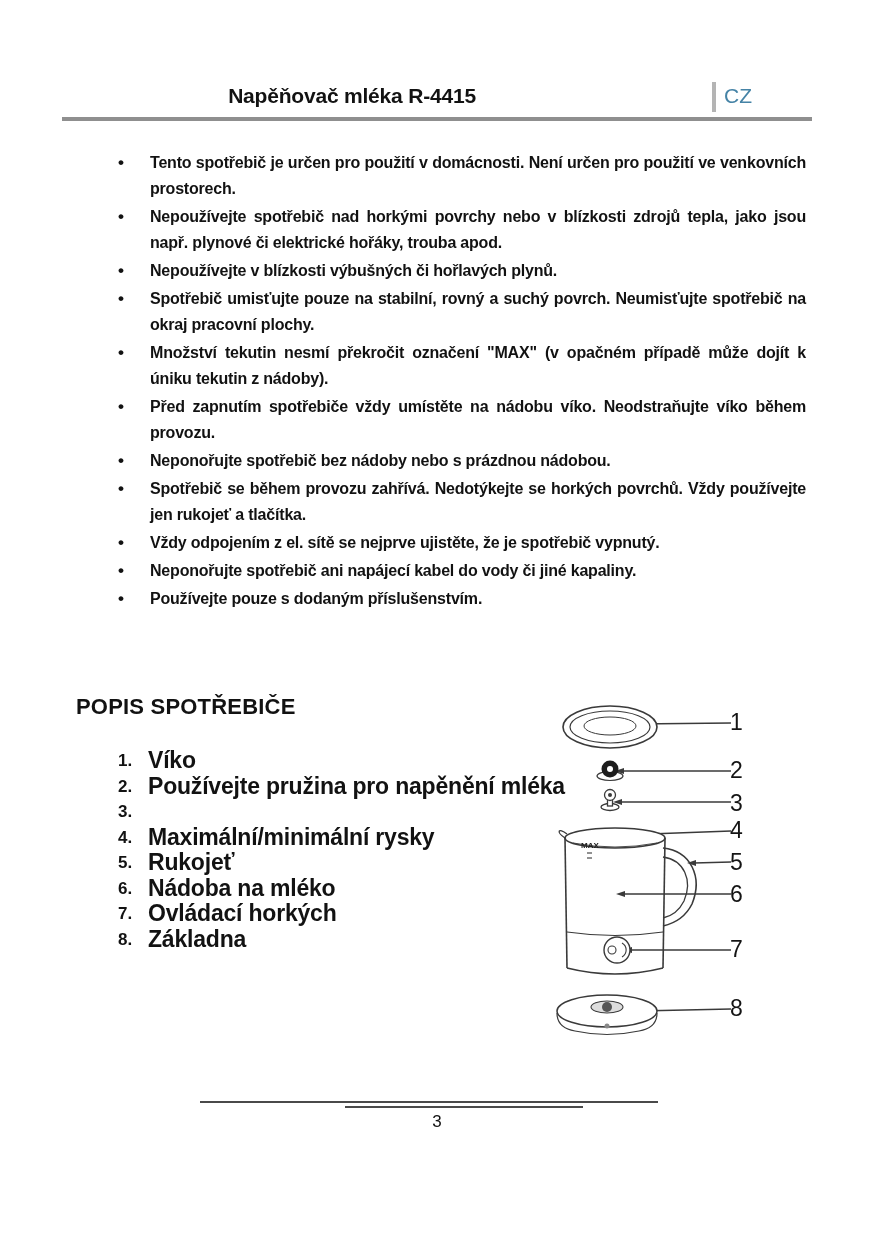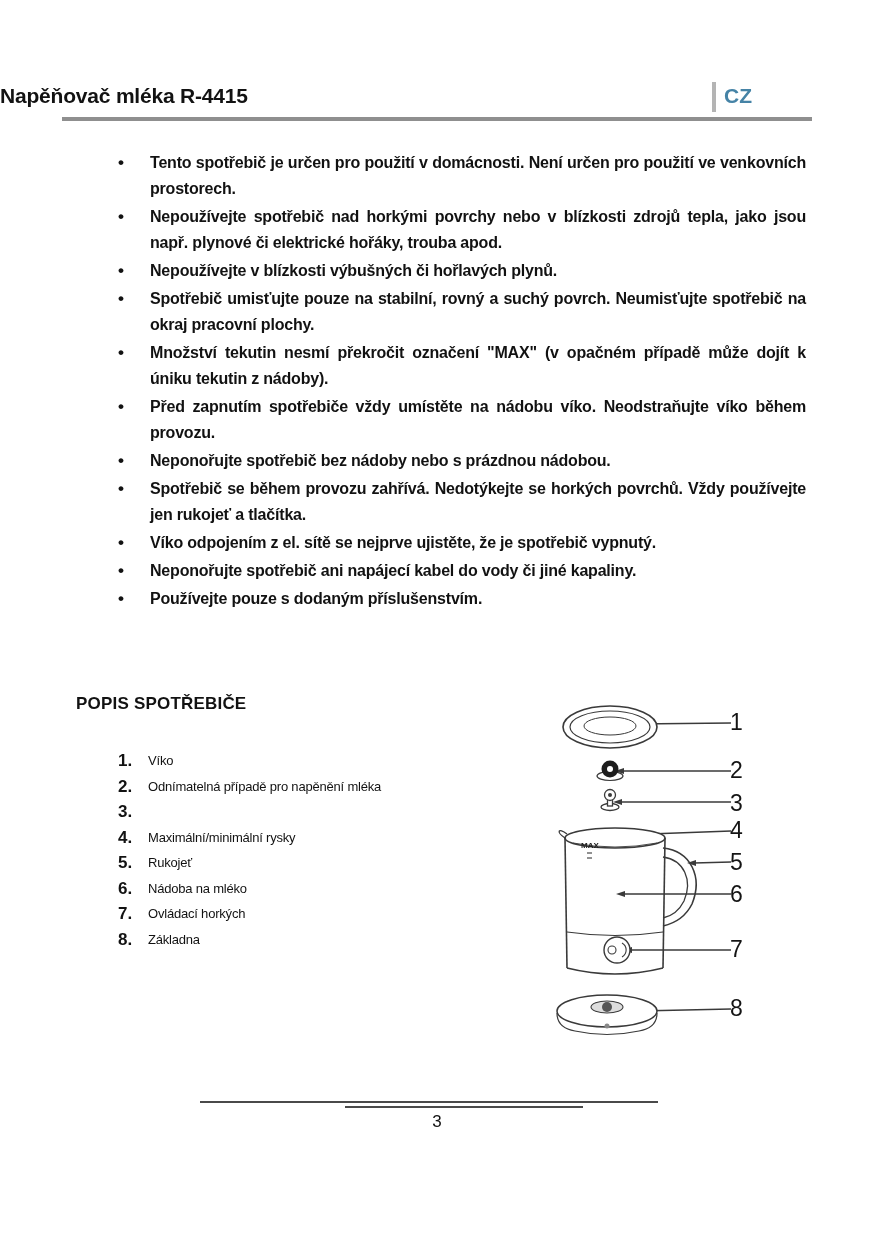--- a/index.html
+++ b/index.html
@@ -5,56 +5,56 @@
   html,body { margin:0; padding:0; background:#e8e8e8; }
   .page {
     position:relative; width:874px; height:1240px; margin:0 auto;
     background:#ffffff; overflow:hidden;
     font-family:"Liberation Sans", sans-serif; color:#121212;
   }
 
   
   .header-title {
     position:absolute; top:84px; left:0; width:704px;
-    text-align:left; font-size:21px; font-weight:bold; letter-spacing:-0.2px;
+    text-align:center; font-size:21px; font-weight:bold; letter-spacing:-0.2px;
   }
   .header-divider {
     position:absolute; top:82px; left:712px; width:4px; height:30px; background:#b4b4b4;
   }
   .header-lang {
     position:absolute; top:84px; left:724px;
-    font-size:21px; font-weight:bold; color:#4583a6;
+    font-size:21px; font-weight:normal; color:#4583a6;
   }
   .header-rule {
     position:absolute; top:117px; left:62px; width:750px; height:4px; background:#8f8f8f;
   }
 
   
   .bullets { position:absolute; top:150px; left:112px; width:694px; }
   .bullet-item { display:flex; margin-bottom:2px; }
   .bullet-marker {
     flex:0 0 38px; width:38px; padding-left:6px; box-sizing:border-box;
     font-size:17px; font-weight:bold; line-height:26px;
   }
   .bullet-text {
     flex:1; text-align:justify; font-size:16px; font-weight:bold;
     line-height:26px; letter-spacing:-0.2px;
   }
 
   
   .section-title {
     position:absolute; top:694px; left:76px;
-    font-size:17px; font-weight:bold; letter-spacing:0.2px;
+    font-size:22px; font-weight:bold; letter-spacing:0.2px;
   }
   .parts { position:absolute; top:748px; left:118px; }
   .part-row { display:flex; line-height:25.5px; }
   .part-num {
     flex:0 0 30px; width:30px; font-size:17px; font-weight:bold;
   }
-  .part-label { font-size:13px; font-weight:normal; letter-spacing:-0.2px; }
+  .part-label { font-size:23px; font-weight:bold; letter-spacing:-0.2px; }
 
   
   .diagram { position:absolute; top:685px; left:545px; }
   .callout {
     position:absolute; left:730px; font-size:23px; font-weight:400; color:#141414;
   }
 
   
   .footer-rule-long  { position:absolute; top:1101px; left:200px; width:458px; height:2px; background:#4a4a4a; }
   .footer-rule-short { position:absolute; top:1106px; left:345px; width:238px; height:2px; background:#4a4a4a; }
@@ -100,42 +100,42 @@
     <div class="bullet-item">
       <span class="bullet-marker">•</span>
       <span class="bullet-text">Neponořujte spotřebič bez nádoby nebo s prázdnou nádobou.</span>
     </div>
     <div class="bullet-item">
       <span class="bullet-marker">•</span>
       <span class="bullet-text">Spotřebič se během provozu zahřívá. Nedotýkejte se horkých povrchů. Vždy používejte jen rukojeť a tlačítka.</span>
     </div>
     <div class="bullet-item">
       <span class="bullet-marker">•</span>
-      <span class="bullet-text">Víko odpojením z el. sítě se nejprve ujistěte, že je spotřebič vypnutý.</span>
+      <span class="bullet-text">Vždy odpojením z el. sítě se nejprve ujistěte, že je spotřebič vypnutý.</span>
     </div>
     <div class="bullet-item">
       <span class="bullet-marker">•</span>
       <span class="bullet-text">Neponořujte spotřebič ani napájecí kabel do vody či jiné kapaliny.</span>
     </div>
     <div class="bullet-item">
       <span class="bullet-marker">•</span>
       <span class="bullet-text">Používejte pouze s dodaným příslušenstvím.</span>
     </div>
   </div>
 
   <div class="section-title">POPIS SPOTŘEBIČE</div>
 
   <div class="parts">
     <div class="part-row">
       <span class="part-num">1.</span>
       <span class="part-label">Víko</span>
     </div>
     <div class="part-row">
       <span class="part-num">2.</span>
-      <span class="part-label">Odnímatelná případě pro napěnění mléka</span>
+      <span class="part-label">Používejte pružina pro napěnění mléka</span>
     </div>
     <div class="part-row">
       <span class="part-num">3.</span>
     </div>
     <div class="part-row">
       <span class="part-num">4.</span>
       <span class="part-label">Maximální/minimální rysky</span>
     </div>
     <div class="part-row">
       <span class="part-num">5.</span>

